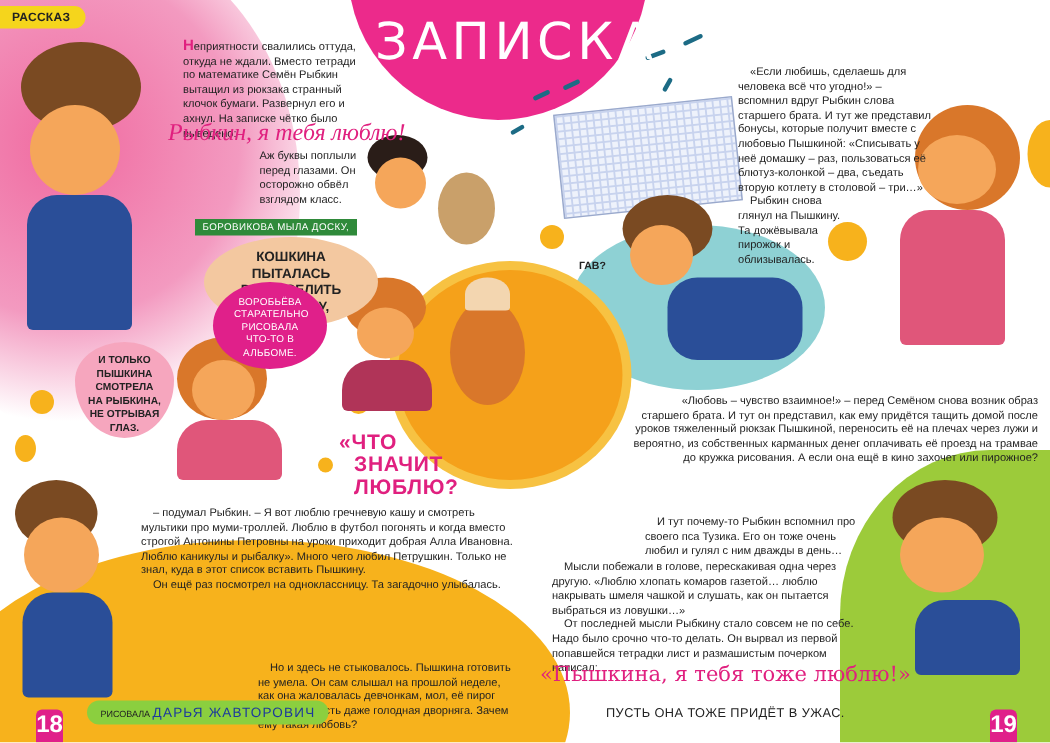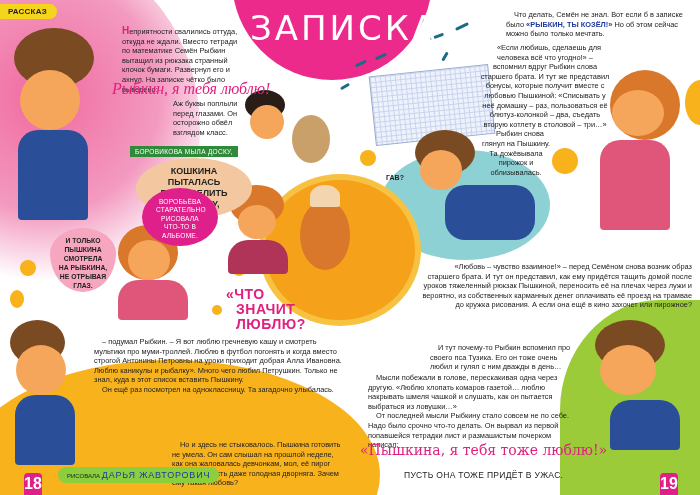--- a/index.html
+++ b/index.html
@@ -149,26 +149,21 @@
   <div class="abs body-text" style="left:172px;top:440px;width:170px;">
     <p>Но и здесь не стыковалось. Пышкина готовить не умела. Он сам слышал на прошлой неделе, как она жаловалась девчонкам, мол, её пирог отказалась есть даже голодная дворняга. Зачем ему такая любовь?</p>
   </div>
 
   <div class="abs credit">
     <span>РИСОВАЛА</span>
     <b>ДАРЬЯ ЖАВТОРОВИЧ</b>
   </div>
   <div class="abs page-num" style="left:24px;top:473px;">18</div>
 
-  <div class="abs body-text" style="left:506px;top:10px;width:186px;">
-    <p>
-      <span>Что делать, Семён не знал. Вот если б в записке было </span><span class="kozel">«РЫБКИН, ТЫ КОЗЁЛ!»</span><span> Но об этом сейчас можно было только мечтать.</span>
-    </p>
-  </div>
-  <div class="abs body-text" style="left:480px;top:43px;width:130px;text-align:center;">
+  <div class="abs body-text" style="left:492px;top:43px;width:130px;">
     <p>«Если любишь, сделаешь для человека всё что угодно!» – вспомнил вдруг Рыбкин слова старшего брата. И тут же представил бонусы, которые получит вместе с любовью Пышкиной: «Списывать у неё домашку – раз, пользоваться её блютуз-колонкой – два, съедать вторую котлету в столовой – три…»</p>
     <p style="width:72px;">Рыбкин снова глянул на Пышкину. Та дожёвывала пирожок и облизывалась.</p>
   </div>
 
   <div class="abs body-text" style="left:420px;top:262px;width:272px;text-align:right;">
     <p>«Любовь – чувство взаимное!» – перед Семёном снова возник образ старшего брата. И тут он представил, как ему придётся тащить домой после уроков тяжеленный рюкзак Пышкиной, переносить её на плечах через лужи и вероятно, из собственных карманных денег оплачивать её проезд на трамвае до кружка рисования. А если она ещё в кино захочет или пирожное?</p>
   </div>
   <div class="abs body-text" style="left:368px;top:373px;width:210px;">
     <p>Мысли побежали в голове, перескакивая одна через другую. «Люблю хлопать комаров газетой… люблю накрывать шмеля чашкой и слушать, как он пытается выбраться из ловушки…»</p>
     <p>От последней мысли Рыбкину стало совсем не по себе. Надо было срочно что-то делать. Он вырвал из первой попавшейся тетрадки лист и размашистым почерком написал:</p>

